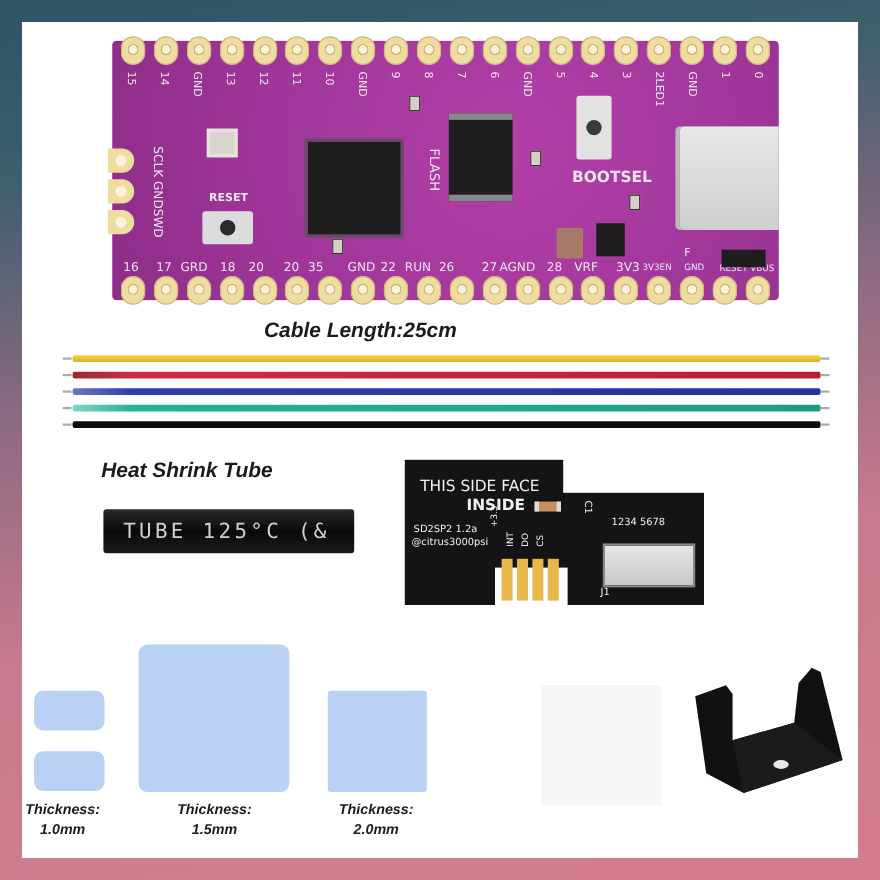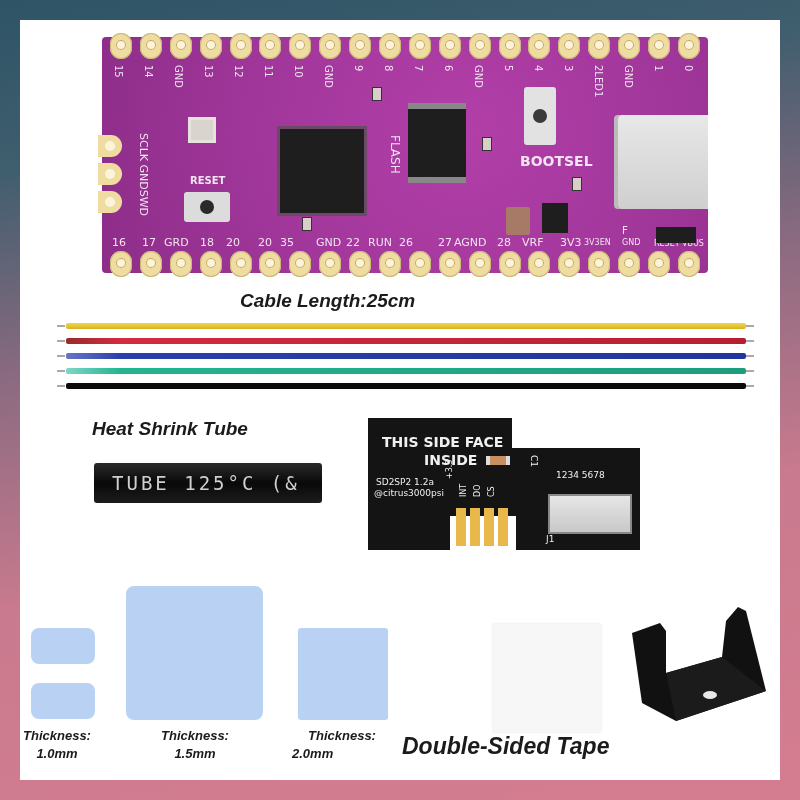--- a/index.html
+++ b/index.html
@@ -182,21 +182,21 @@
   <div class="abs title" style="left:72px;top:398px;font-size:19px">Heat Shrink Tube</div>
   <div class="tube" style="left:74px;top:443px;width:228px;height:40px;line-height:40px;padding-left:18px;box-sizing:border-box">
     <span>TUBE 125°C (&amp;</span>
   </div>
 
 
   <div class="sdboard" style="left:348px;top:398px;width:144px;height:132px"></div>
   <div class="sdboard" style="left:490px;top:428px;width:130px;height:102px"></div>
   <div class="abs" style="left:430px;top:496px;width:66px;height:40px;background:#fff"></div>
   <div class="abs" style="left:500px;top:500px;width:0;height:0"></div>
-  <span class="sdtext" style="left:362px;top:414px;font-size:14px;font-weight:700">THIS SIDE FACE</span>
+  <span class="sdtext" style="left:362px;top:414px;font-size:14px;font-weight:400">THIS SIDE FACE</span>
   <span class="sdtext" style="left:404px;top:432px;font-size:14px;font-weight:700">INSIDE</span>
   <div class="abs" style="left:466px;top:436px;width:16px;height:9px;background:#c89060;border-left:4px solid #ddd;border-right:4px solid #ddd"></div>
   <span class="sdtext" style="left:508px;top:436px;font-size:9px;transform:rotate(90deg)">C1</span>
   <span class="sdtext" style="left:356px;top:457px;font-size:9px">SD2SP2 1.2a</span>
   <span class="sdtext" style="left:354px;top:468px;font-size:9px">@citrus3000psi</span>
   <span class="sdtext" style="left:434px;top:450px;font-size:8px;transform:rotate(-90deg);transform-origin:left bottom">+3.3</span>
   <span class="sdtext" style="left:448px;top:468px;font-size:8px;transform:rotate(-90deg);transform-origin:left bottom">INT</span>
   <span class="sdtext" style="left:462px;top:468px;font-size:8px;transform:rotate(-90deg);transform-origin:left bottom">DO</span>
   <span class="sdtext" style="left:476px;top:468px;font-size:8px;transform:rotate(-90deg);transform-origin:left bottom">CS</span>
   <div class="gold" style="left:436px;top:488px"></div>
@@ -210,23 +210,22 @@
   <div class="pad" style="left:11px;top:608px;width:64px;height:36px"></div>
   <div class="pad" style="left:11px;top:663px;width:64px;height:36px"></div>
   <div class="pad" style="left:106px;top:566px;width:137px;height:134px"></div>
   <div class="pad" style="left:278px;top:608px;width:90px;height:92px;border-radius:3px"></div>
 
   <div class="abs title" style="left:-8px;top:708px;width:90px;text-align:center;font-size:13px">Thickness:</div>
   <div class="abs title" style="left:-8px;top:726px;width:90px;text-align:center;font-size:13px">1.0mm</div>
   <div class="abs title" style="left:120px;top:708px;width:110px;text-align:center;font-size:13px">Thickness:</div>
   <div class="abs title" style="left:120px;top:726px;width:110px;text-align:center;font-size:13px">1.5mm</div>
   <div class="abs title" style="left:272px;top:708px;width:100px;text-align:center;font-size:13px">Thickness:</div>
-  <div class="abs title" style="left:272px;top:726px;width:100px;text-align:left;font-size:13px">2.0mm</div>
+  <div class="abs title" style="left:272px;top:726px;width:100px;text-align:center;font-size:13px">2.0mm</div>
 
   <div class="abs" style="left:473px;top:604px;width:108px;height:108px;background:#f7f7f8;box-shadow:0 0 2px #ddd"></div>
-  <div class="abs title" style="left:382px;top:713px;font-size:23px">Double-Sided Tape</div>
 
   <svg class="abs" style="left:606px;top:583px" width="146" height="120" viewBox="0 0 146 120">
     <polygon points="6,30 34,20 40,28 40,70 96,54 100,18 112,4 120,8 140,88 50,118 16,100" fill="#111"></polygon>
     <polygon points="40,70 96,54 140,88 50,118" fill="#1b1b1b"></polygon>
     <ellipse cx="84" cy="92" rx="7" ry="4" fill="#e8e8e8"></ellipse>
   </svg>
 </div>
 
 </body></html>

